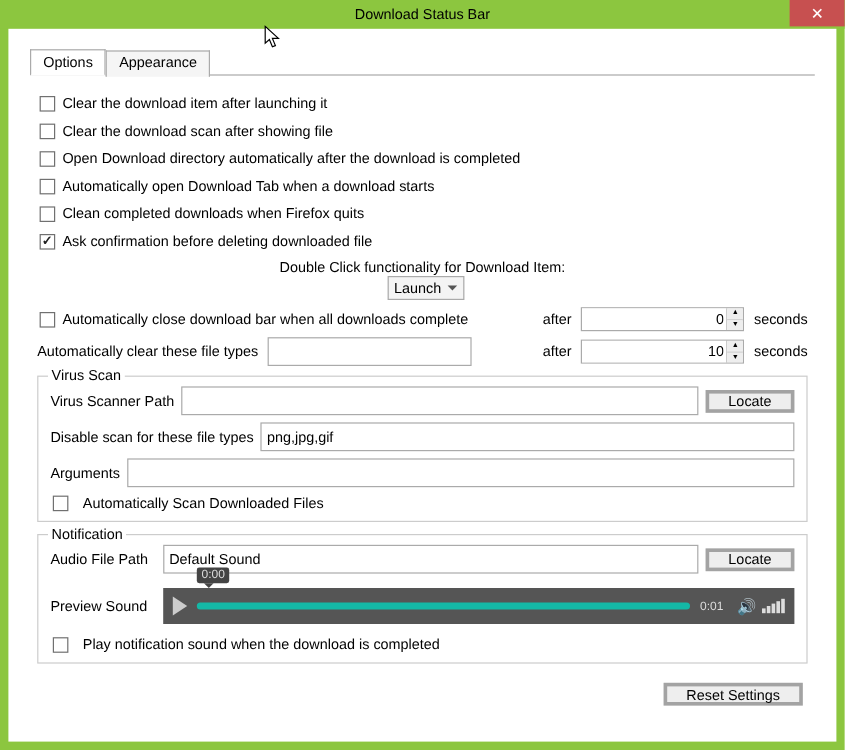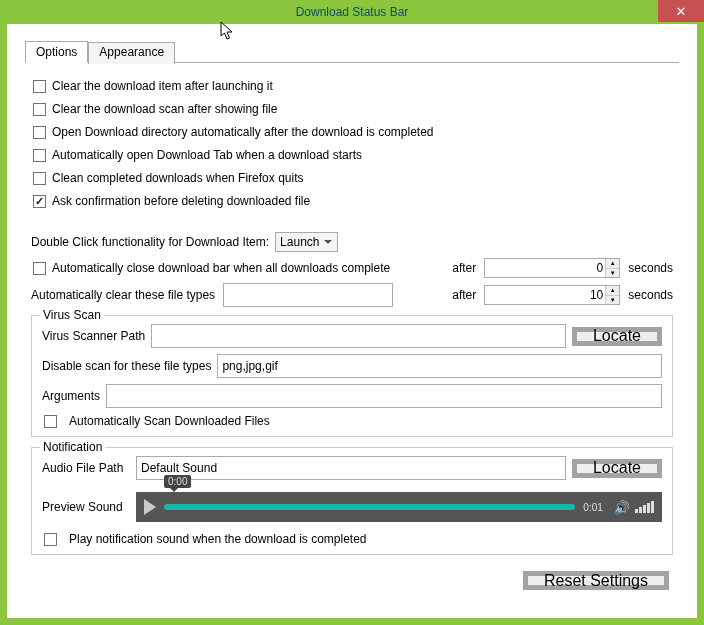--- a/index.html
+++ b/index.html
@@ -20,21 +20,21 @@
   .titlebar {
     height: 24px;
     background: #8cc63f;
     display: flex;
     align-items: center;
     justify-content: center;
     position: relative;
     margin: -7px -7px 0 -7px;
   }
   .titlebar .title {
-    color: #0c4a6e;
+    color: #000000;
     font-size: 12px;
   }
   .close-btn {
     position: absolute;
     right: 0;
     top: 0;
     width: 46px;
     height: 22px;
     background: #c75050;
     color: #fff;
@@ -177,26 +177,26 @@
   }
   .fieldset .legend {
     position: absolute;
     top: -8px;
     left: 8px;
     background: #fff;
     padding: 0 3px;
     font-size: 12px;
   }
   .btn {
-    border: 5px solid #a3a3a3;
+    border: 3px solid #a3a3a3;
     background: #eee;
     padding: 2px 16px;
     height: 19px;
     cursor: pointer;
-    font-size: 16px;
+    font-size: 12px;
     display: inline-flex;
     align-items: center;
   }
   .fs-row {
     display: flex;
     align-items: center;
     margin-bottom: 6px;
     gap: 6px;
   }
   .fs-label { white-space: nowrap; }
@@ -302,21 +302,21 @@
       </div>
       <div class="row">
         <span class="checkbox"></span>
         <span class="label">Clean completed downloads when Firefox quits</span>
       </div>
       <div class="row">
         <span class="checkbox checked"></span>
         <span class="label">Ask confirmation before deleting downloaded file</span>
       </div>
 
-      <div class="row" style="margin-top:22px;">
+      <div class="row" style="margin-top:6px;flex-direction:column;">
         <span class="label">Double Click functionality for Download Item:</span>
         <span class="select">
           <span>Launch</span>
         </span>
       </div>
 
       <div class="row" style="margin-top:6px;">
         <span class="checkbox"></span>
         <span class="label">Automatically close download bar when all downloads complete</span>
         <span style="flex:1"></span>

